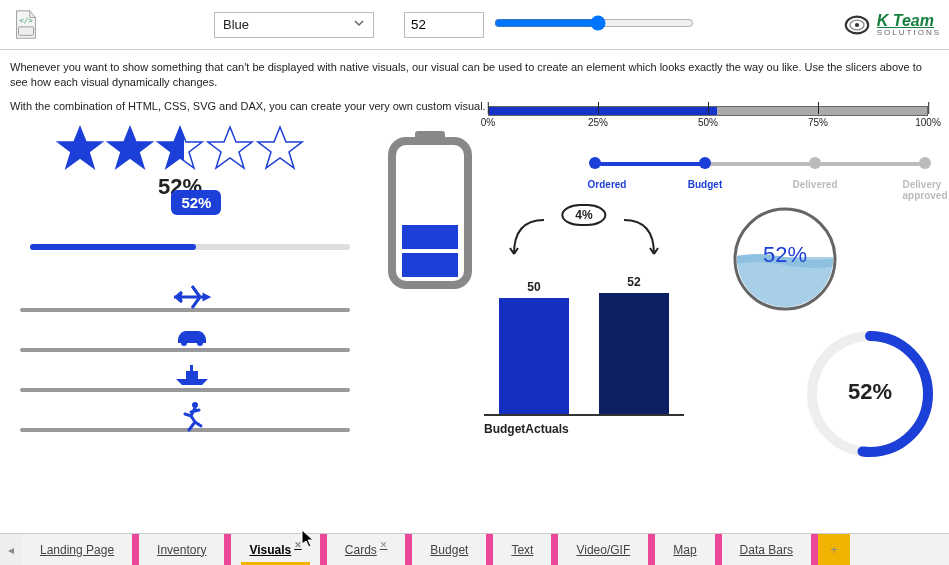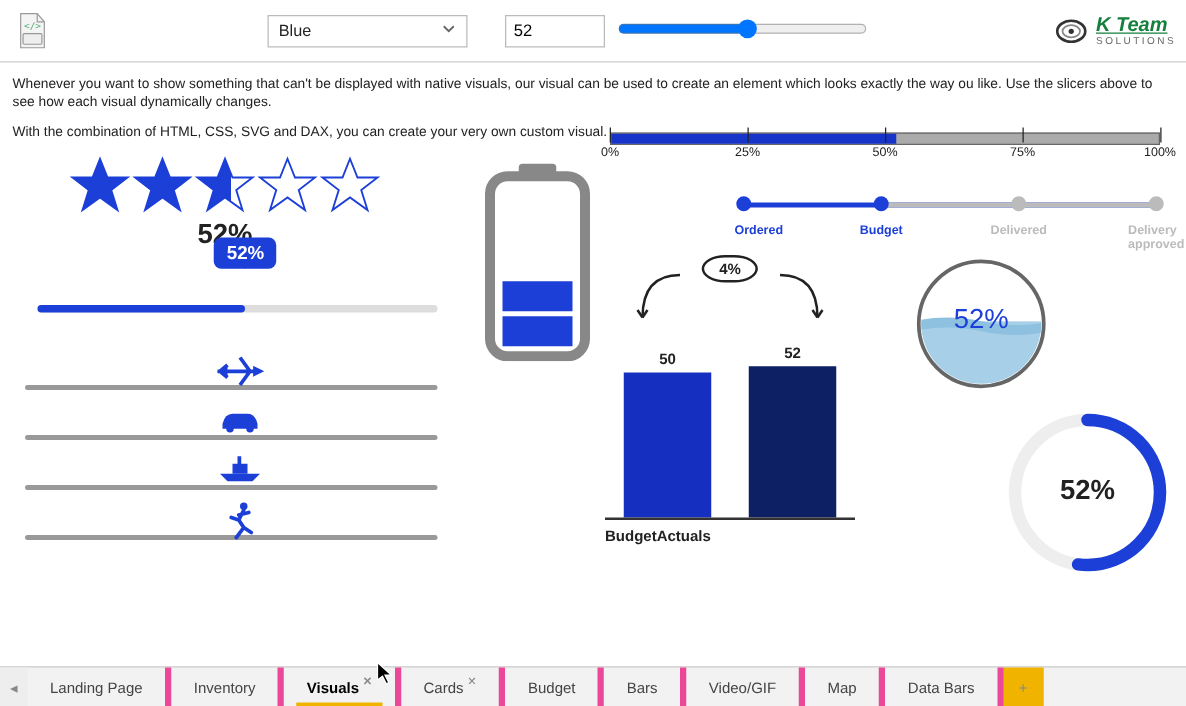--- a/index.html
+++ b/index.html
@@ -89,21 +89,21 @@
   .liquid-pct { position: absolute; top: 38px; left: 0; right: 0; text-align: center; font-size: 22px; color: #1c3fd8; font-weight: 500; }
 
   
   .donut-block { position: absolute; left: 790px; top: 200px; width: 140px; height: 140px; }
   .donut-svg { width: 140px; height: 140px; transform: rotate(-90deg); }
   .donut-pct { position: absolute; top: 55px; left: 0; right: 0; text-align: center; font-size: 22px; font-weight: bold; }
 
   
   .tabs { position: absolute; bottom: 0; left: 0; right: 0; height: 32px; background: #f2f2f2; display: flex; align-items: stretch; border-top: 1px solid #ccc; font-size: 12px; }
   .tab-nav { width: 22px; display: flex; align-items: center; justify-content: center; color: #888; cursor: pointer; background: #eee; }
-  .tab { padding: 0 18px; display: flex; align-items: center; cursor: pointer; color: #444; position: relative; border-right: 5px solid #ec4899; }
+  .tab { padding: 0 18px; display: flex; align-items: center; cursor: pointer; color: #444; position: relative; border-right: 7px solid #ec4899; text-decoration: underline; }
   .tab.active { color: #000; font-weight: 600; justify-content: center; }
   .tab.active::after { content: ""; position: absolute; left: 10px; right: 10px; bottom: 0; height: 3px; background: #f0b400; }
   .tab-close { font-size: 9px; color: #888; margin-left: 3px; position: relative; top: -5px; }
   .tab-add { width: 32px; background: #f0b400; }
 
   .cursor-icon { position: absolute; bottom: 16px; left: 300px; pointer-events: none; z-index: 50; }
 </style>
 </head>
 <body>
 
@@ -344,21 +344,21 @@
 </div>
 
 <div class="tabs">
   <div class="tab-nav">◂</div>
   <div id="tabs-list" style="display:flex">
       <div class="tab ">Landing Page</div>
       <div class="tab ">Inventory</div>
       <div class="tab active">Visuals<span class="tab-close">✕</span></div>
       <div class="tab ">Cards<span class="tab-close">✕</span></div>
       <div class="tab ">Budget</div>
-      <div class="tab ">Bars</div>
+      <div class="tab ">Text</div>
       <div class="tab ">Video/GIF</div>
       <div class="tab ">Map</div>
       <div class="tab ">Data Bars</div>
     </div>
   <div class="tab-nav tab-add">+</div>
 </div>
 
 <svg class="cursor-icon" width="16" height="20" viewBox="0 0 16 20">
   <path d="M2 1 L2 15 L6 12 L9 18 L11 17 L8 11 L13 11 Z" fill="#000" stroke="#fff" stroke-width="1"></path>
 </svg>

